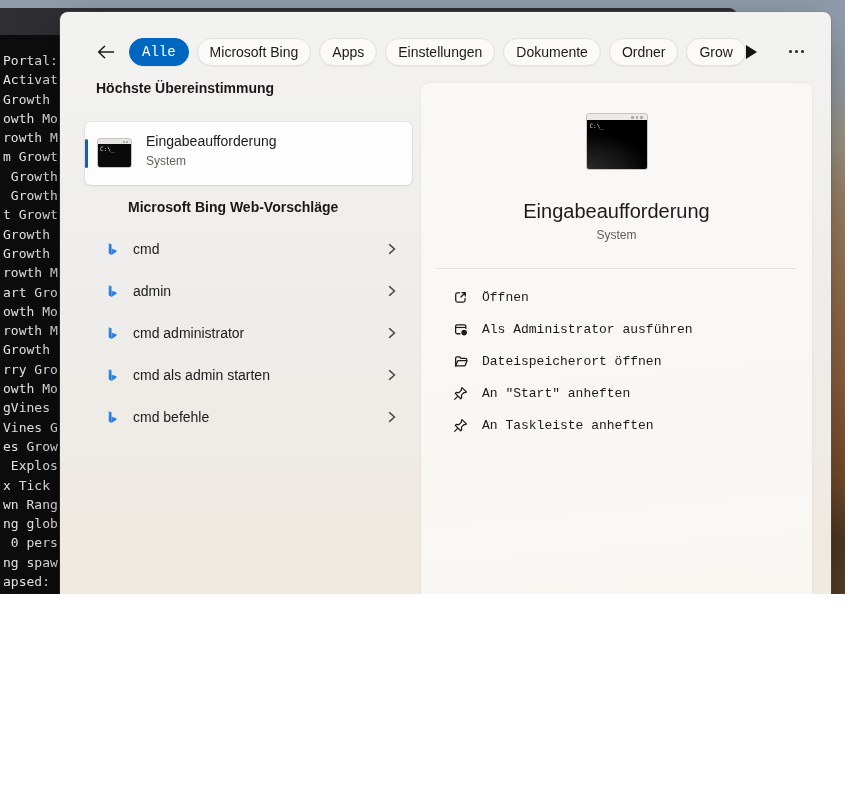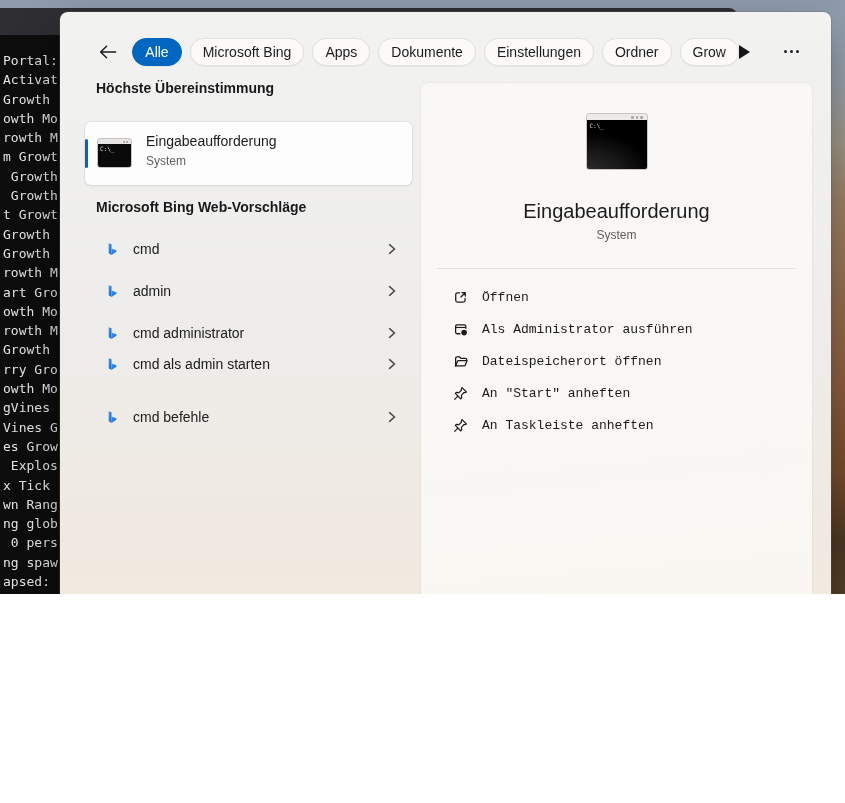--- a/index.html
+++ b/index.html
@@ -29,29 +29,29 @@
   
   .panel { position:absolute; left:60px; top:12px; width:771px; height:726px; border-radius:8px;
     background:linear-gradient(180deg,#f2f2f1 0%,#eeedeb 40%,#efe9e1 72%,#f3ece1 100%);
     box-shadow:0 18px 45px rgba(0,0,0,.38), 0 0 0 1px rgba(110,110,110,.28); }
 
   .topbar { position:absolute; top:24px; left:36px; right:30px; height:31px; display:flex; align-items:center; }
   .back-btn { width:24px; height:24px; display:flex; align-items:center; justify-content:center; margin-right:14px; cursor:pointer; }
   .pills { display:flex; gap:8px; align-items:center; }
   .pill { padding:5px 12px; border-radius:16px; font-size:14px; color:#1b1b1b; background:#fbfaf9;
     border:1px solid #e3e1de; box-shadow:0 1px 1px rgba(0,0,0,.04); white-space:nowrap; cursor:pointer; }
-  .pill.selected { background:#0067c0; border-color:#0067c0; color:#ffffff; }
+  .pill.selected { background:#0067c0; border-color:#0067c0; color:#ffffff;font-family:Liberation Mono, monospace; }
   .expand-btn { margin-left:auto; width:14px; height:16px; display:flex; align-items:center; }
   .play-tri { width:0; height:0; border-left:11px solid #141414; border-top:7px solid transparent; border-bottom:7px solid transparent; }
   .more-btn { margin-left:32px; margin-right:2px; display:flex; gap:3px; align-items:center; height:16px; cursor:pointer; }
   .more-btn i { width:3px; height:3px; background:#202020; border-radius:50%; }
 
   .section-heading { position:absolute; left:36px; font-size:14px; font-weight:bold; color:#191919; }
   .heading-best { top:68px; }
-  .heading-bing { top:187px; }
+  .heading-bing { top:187px;margin-left:32px; }
 
   
   .result-card { position:absolute; left:25px; top:110px; width:327px; height:63px; background:#fdfdfd;
     border-radius:6px; box-shadow:0 0 0 1px rgba(0,0,0,.045), 0 1px 3px rgba(0,0,0,.07); cursor:pointer; }
   .result-accent { position:absolute; left:0; top:17px; width:3px; height:29px; background:#0067c0; border-radius:2px; }
   .cmdicon-sm { position:absolute; left:13px; top:17px; width:33px; height:28px; background:#e8e6e4;
     border-radius:3px; box-shadow:0 0 0 1px #c6c4c2; padding-top:5px; }
   .cmdicon-sm .dots { position:absolute; top:1.5px; right:3px; display:flex; gap:1.5px; }
   .cmdicon-sm .dots i { width:2px; height:2px; background:#9c9a98; border-radius:50%; }
   .cmdicon-sm .scr { width:100%; height:100%; background:#0a0a0a; border-radius:0 0 2px 2px;
@@ -188,22 +188,22 @@
     <div class="topbar">
       <div class="back-btn">
         <svg width="19" height="16" viewBox="0 0 20 16">
           <path d="M9 2 L2.8 8 L9 14 M3.2 8 H18.5" stroke="#1b1b1b" stroke-width="1.6" fill="none" stroke-linecap="round" stroke-linejoin="round"></path>
         </svg>
       </div>
       <div class="pills">
         <div class="pill selected">Alle</div>
         <div class="pill">Microsoft Bing</div>
         <div class="pill">Apps</div>
+        <div class="pill">Einstellungen</div>
         <div class="pill">Dokumente</div>
-        <div class="pill">Einstellungen</div>
         <div class="pill">Ordner</div>
         <div class="pill">Grow</div>
       </div>
       <div class="expand-btn">
         <div class="play-tri"></div>
       </div>
       <div class="more-btn">
         <i></i>
           <i></i>
           <i></i>
@@ -262,21 +262,21 @@
         <polygon points="5,1.2 8,2.4 8,13.8 5,12.1" fill="url(#bg1)"></polygon>
         <polygon points="8,6.9 13.2,8.9 13.2,10.5 8,13.8" fill="url(#bg1)"></polygon>
       </svg>
       <span class="sugg-label">cmd administrator</span>
       <span class="chev">
         <svg width="12" height="12" viewBox="0 0 10 10">
             <path d="M3 1.4 L7 5 L3 8.6" stroke="#4e4c4a" stroke-width="1.3" fill="none" stroke-linecap="round"></path>
           </svg>
       </span>
     </div>
-    <div class="sugg-row" style="top:331px">
+    <div class="sugg-row" style="top:342px">
       <svg class="bing-icon" viewBox="0 0 16 16">
         <polygon points="5,1.2 8,2.4 8,13.8 5,12.1" fill="url(#bg1)"></polygon>
         <polygon points="8,6.9 13.2,8.9 13.2,10.5 8,13.8" fill="url(#bg1)"></polygon>
       </svg>
       <span class="sugg-label">cmd als admin starten</span>
       <span class="chev">
         <svg width="12" height="12" viewBox="0 0 10 10">
             <path d="M3 1.4 L7 5 L3 8.6" stroke="#4e4c4a" stroke-width="1.3" fill="none" stroke-linecap="round"></path>
           </svg>
       </span>

